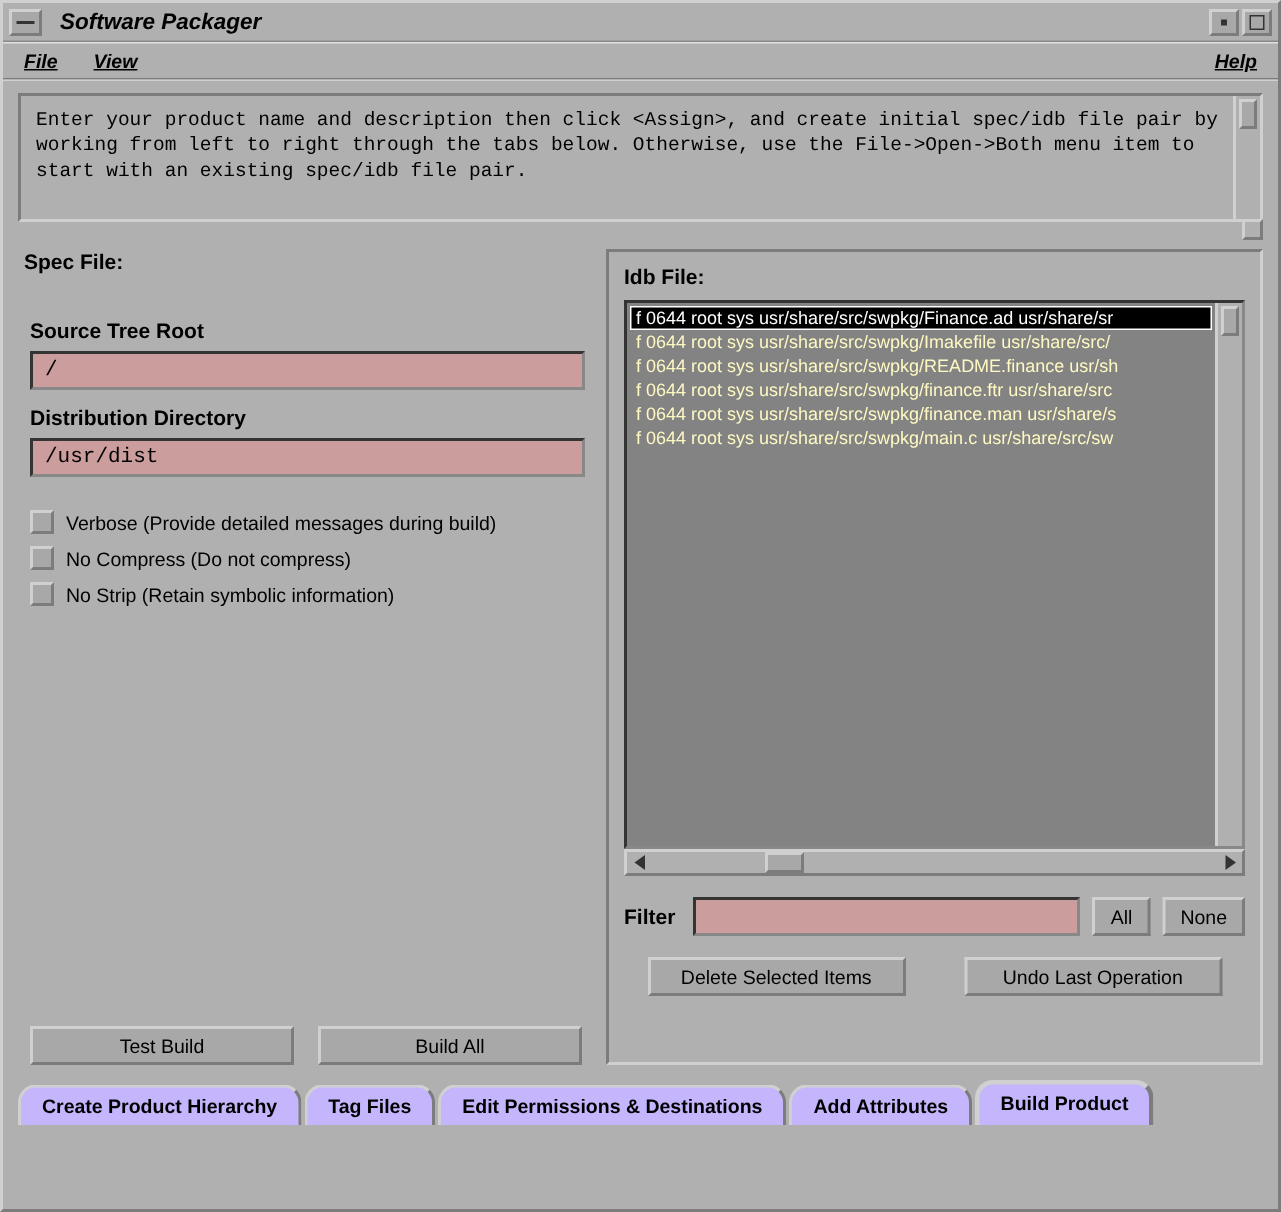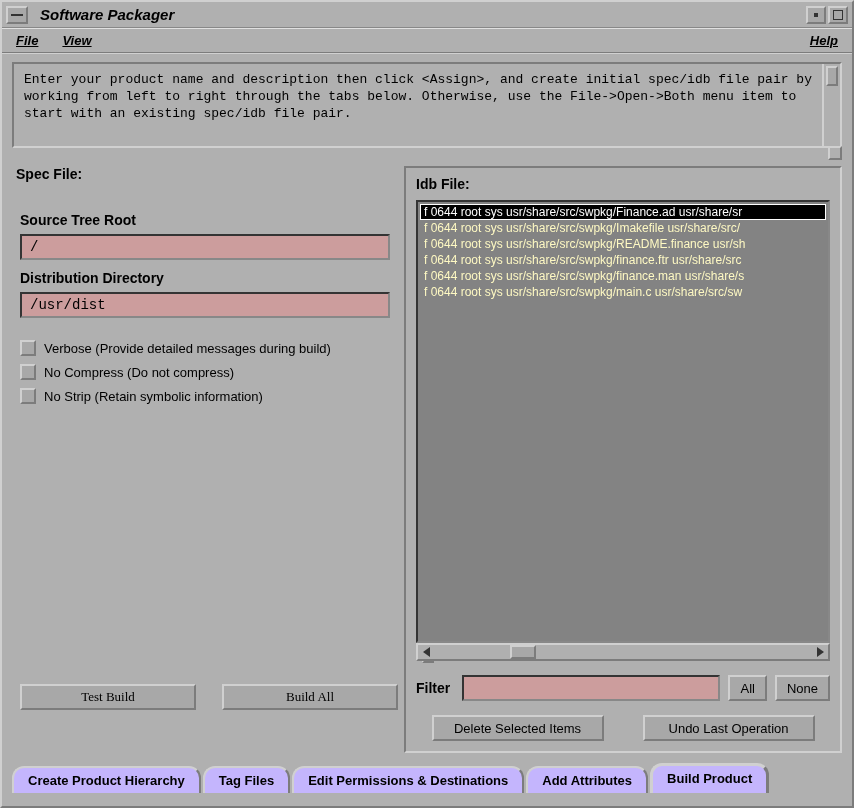--- a/index.html
+++ b/index.html
@@ -31,27 +31,27 @@
 
 .left-panel { width: 392px; padding: 0 4px; }
 .panel-label { font-weight: bold; font-size: 14px; margin-bottom: 30px; }
 .field-label { font-weight: bold; font-size: 14px; margin: 10px 0 6px 4px; }
 .text-input { width: 370px; height: 26px; background: #cc9d9d; border: 2px inset #888; padding: 3px 8px; font-family: 'Courier New', monospace; font-size: 14px; margin-left: 4px; }
 
 .checkbox-row { display: flex; align-items: center; margin: 8px 0 8px 4px; }
 .checkbox { width: 16px; height: 16px; border: 2px outset #d0d0d0; background: #a8a8a8; margin-right: 8px; }
 .checkbox-label { font-size: 13px; }
 
-.left-buttons { display: flex; gap: 26px; margin-top: 280px; padding-left: 4px; font-family: Liberation Serif, serif; }
+.left-buttons { display: flex; gap: 16px; margin-top: 280px; padding-left: 4px; }
 .btn { height: 26px; background: #a8a8a8; border: 2px outset #d0d0d0; font-size: 13px; cursor: pointer; font-family: inherit; padding: 0 10px; }
 .btn-wide { width: 176px; }
 
 .right-panel { flex: 1; border: 2px inset #d0d0d0; background: #b0b0b0; padding: 8px 10px 10px 10px; }
 .idb-label { font-weight: bold; font-size: 14px; margin-bottom: 8px; }
-.listbox-wrap { display: flex; border: 2px inset #888; height: 443px; flex-direction: column; }
+.listbox-wrap { display: flex; border: 2px inset #888; height: 366px; }
 .listbox { flex: 1; background: #838383; overflow: hidden; font-size: 12px; padding: 2px; }
 .list-item { padding: 1px 4px; white-space: nowrap; color: #fef9c3; }
 .list-item.selected { background: #000; color: #fff; border: 1px solid #fff; padding: 0 3px; }
 .list-vscroll { width: 18px; background: #b0b0b0; border-left: 2px outset #d0d0d0; position: relative; }
 .list-hscroll { height: 18px; background: #b0b0b0; border: 2px outset #d0d0d0; margin-top: 0; position: relative; display: flex; align-items: center; }
 .hscroll-arrow { width: 16px; height: 14px; display: flex; align-items: center; justify-content: center; }
 .arrow-left { width: 0; height: 0; border-top: 5px solid transparent; border-bottom: 5px solid transparent; border-right: 7px solid #333; }
 .arrow-right { width: 0; height: 0; border-top: 5px solid transparent; border-bottom: 5px solid transparent; border-left: 7px solid #333; }
 .hscroll-track { flex: 1; height: 14px; position: relative; }
 .hscroll-thumb { position: absolute; left: 76px; width: 26px; height: 14px; background: #a8a8a8; border: 2px outset #d0d0d0; }

